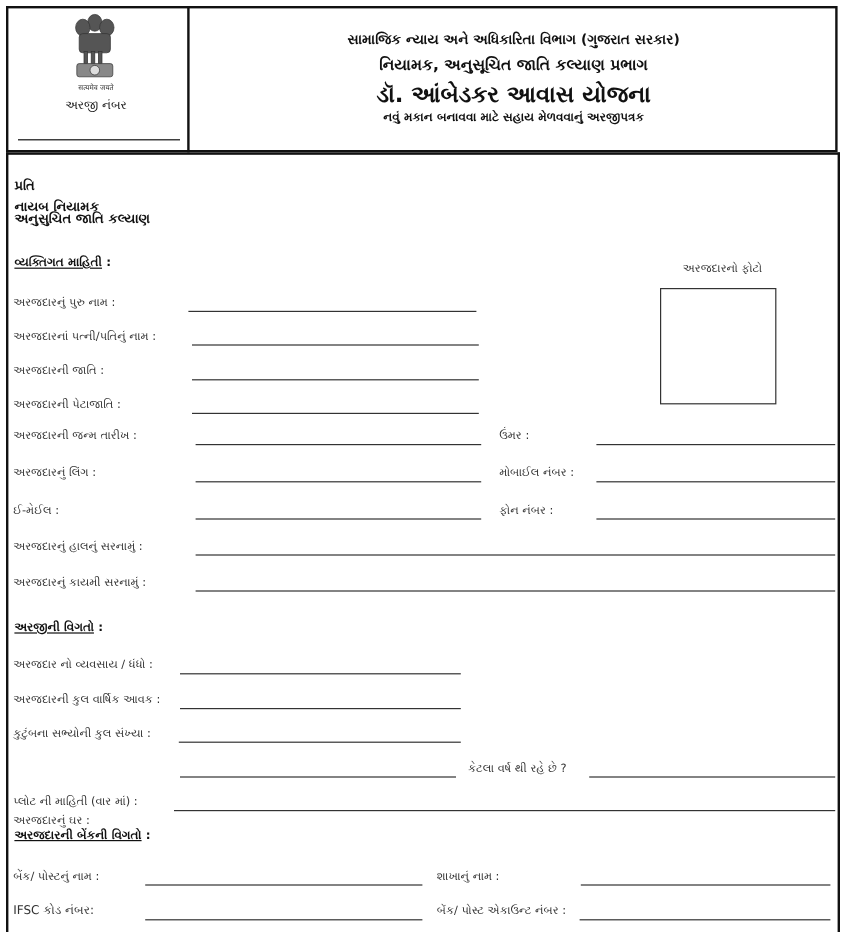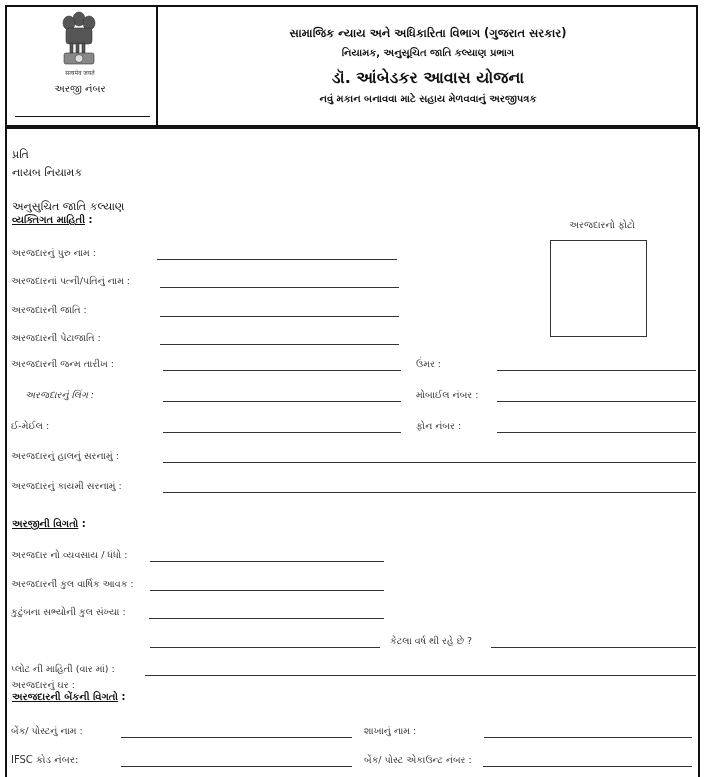--- a/index.html
+++ b/index.html
@@ -8,24 +8,24 @@
   .abs { position:absolute; }
   .frame-top { left:5px; top:5px; width:693px; height:122px; border:2px solid #111; box-sizing:border-box; }
   .frame-divider { left:156px; top:5px; width:2px; height:122px; background:#111; }
   .frame-body { left:5px; top:127px; width:695px; height:660px; border-left:2px solid #111; border-right:2px solid #111; border-top:2px solid #111; box-sizing:border-box; }
   .emblem { left:54px; top:10px; width:50px; height:58px; }
   .motto { left:50px; top:69px; width:60px; text-align:center; font-size:6px; color:#333; }
   .appno-label { left:30px; top:83px; width:100px; text-align:center; font-size:10px; font-weight:normal; }
   .appno-line { left:15px; top:116px; width:135px; height:1px; background:#111; }
   .hdr { left:158px; width:540px; text-align:center; font-weight:bold; }
   .hdr1 { top:26px; font-size:11.5px; }
-  .hdr2 { top:47px; font-size:10px; }
-  .hdr3 { top:68px; font-size:16px; }
+  .hdr2 { top:47px; font-size:13px; }
+  .hdr3 { top:68px; font-size:19px; }
   .hdr4 { top:93px; font-size:10px; }
-  .to { left:12px; font-weight:normal; font-size:11px; }
+  .to { left:12px; font-weight:bold; font-size:11px; }
   .section { left:12px; font-weight:bold; font-size:10px; }
   .section span.u { text-decoration:underline; }
   .lbl { font-size:9.5px; color:#333; white-space:nowrap; }
   .line { height:1px; background:#333; }
   .photo-label { left:552px; top:219px; width:100px; text-align:center; font-size:9.5px; color:#333; }
   .photo-box { left:550px; top:240px; width:97px; height:97px; border:1.5px solid #333; box-sizing:border-box; }
 </style>
 </head>
 <body>
 
@@ -50,21 +50,21 @@
 <div class="abs appno-label">અરજી નંબર</div>
 <div class="abs appno-line"></div>
 
 <div class="abs hdr hdr1">સામાજિક ન્યાય અને અધિકારિતા વિભાગ (ગુજરાત સરકાર)</div>
 <div class="abs hdr hdr2">નિયામક, અનુસૂચિત જાતિ કલ્યાણ પ્રભાગ</div>
 <div class="abs hdr hdr3">ડૉ. આંબેડકર આવાસ યોજના</div>
 <div class="abs hdr hdr4">નવું મકાન બનાવવા માટે સહાય મેળવવાનું અરજીપત્રક</div>
 
 <div class="abs to" style="top:148px;">પ્રતિ</div>
 <div class="abs to" style="top:166px;">નાયબ નિયામક</div>
-<div class="abs to" style="top:200px;">અનુસુચિત જાતિ કલ્યાણ</div>
+<div class="abs to" style="top:176px;">અનુસુચિત જાતિ કલ્યાણ</div>
 
 <div class="abs section" style="top:214px;"><span class="u">વ્યક્તિગત માહિતી</span><span> :</span></div>
 
 <div class="abs photo-label">અરજદારનો ફોટો</div>
 <div class="abs photo-box"></div>
 
 <div class="abs lbl" style="left:11px;top:247px;">અરજદારનું પુરુ નામ :</div>
 <div class="abs line" style="left:157px;top:259px;width:240px;"></div>
 
 <div class="abs lbl" style="left:11px;top:275px;">અરજદારનાં પત્ની/પતિનું નામ :</div>
@@ -74,21 +74,21 @@
 <div class="abs line" style="left:160px;top:316px;width:239px;"></div>
 
 <div class="abs lbl" style="left:11px;top:332px;">અરજદારની પેટાજાતિ :</div>
 <div class="abs line" style="left:160px;top:344px;width:239px;"></div>
 
 <div class="abs lbl" style="left:11px;top:358px;">અરજદારની જન્મ તારીખ :</div>
 <div class="abs line" style="left:163px;top:370px;width:238px;"></div>
 <div class="abs lbl" style="left:416px;top:358px;">ઉંમર :</div>
 <div class="abs line" style="left:497px;top:370px;width:199px;"></div>
 
-<div class="abs lbl" style="left:25px;top:389px;font-style:italic;">અરજદારનું લિંગ :</div>
+<div class="abs lbl" style="left:11px;top:389px;">અરજદારનું લિંગ :</div>
 <div class="abs line" style="left:163px;top:401px;width:238px;"></div>
 <div class="abs lbl" style="left:416px;top:389px;">મોબાઈલ નંબર :</div>
 <div class="abs line" style="left:497px;top:401px;width:199px;"></div>
 
 <div class="abs lbl" style="left:11px;top:420px;">ઈ-મેઈલ :</div>
 <div class="abs line" style="left:163px;top:432px;width:238px;"></div>
 <div class="abs lbl" style="left:416px;top:420px;">ફોન નંબર :</div>
 <div class="abs line" style="left:497px;top:432px;width:199px;"></div>
 
 <div class="abs lbl" style="left:11px;top:450px;">અરજદારનું હાલનું સરનામું :</div>

